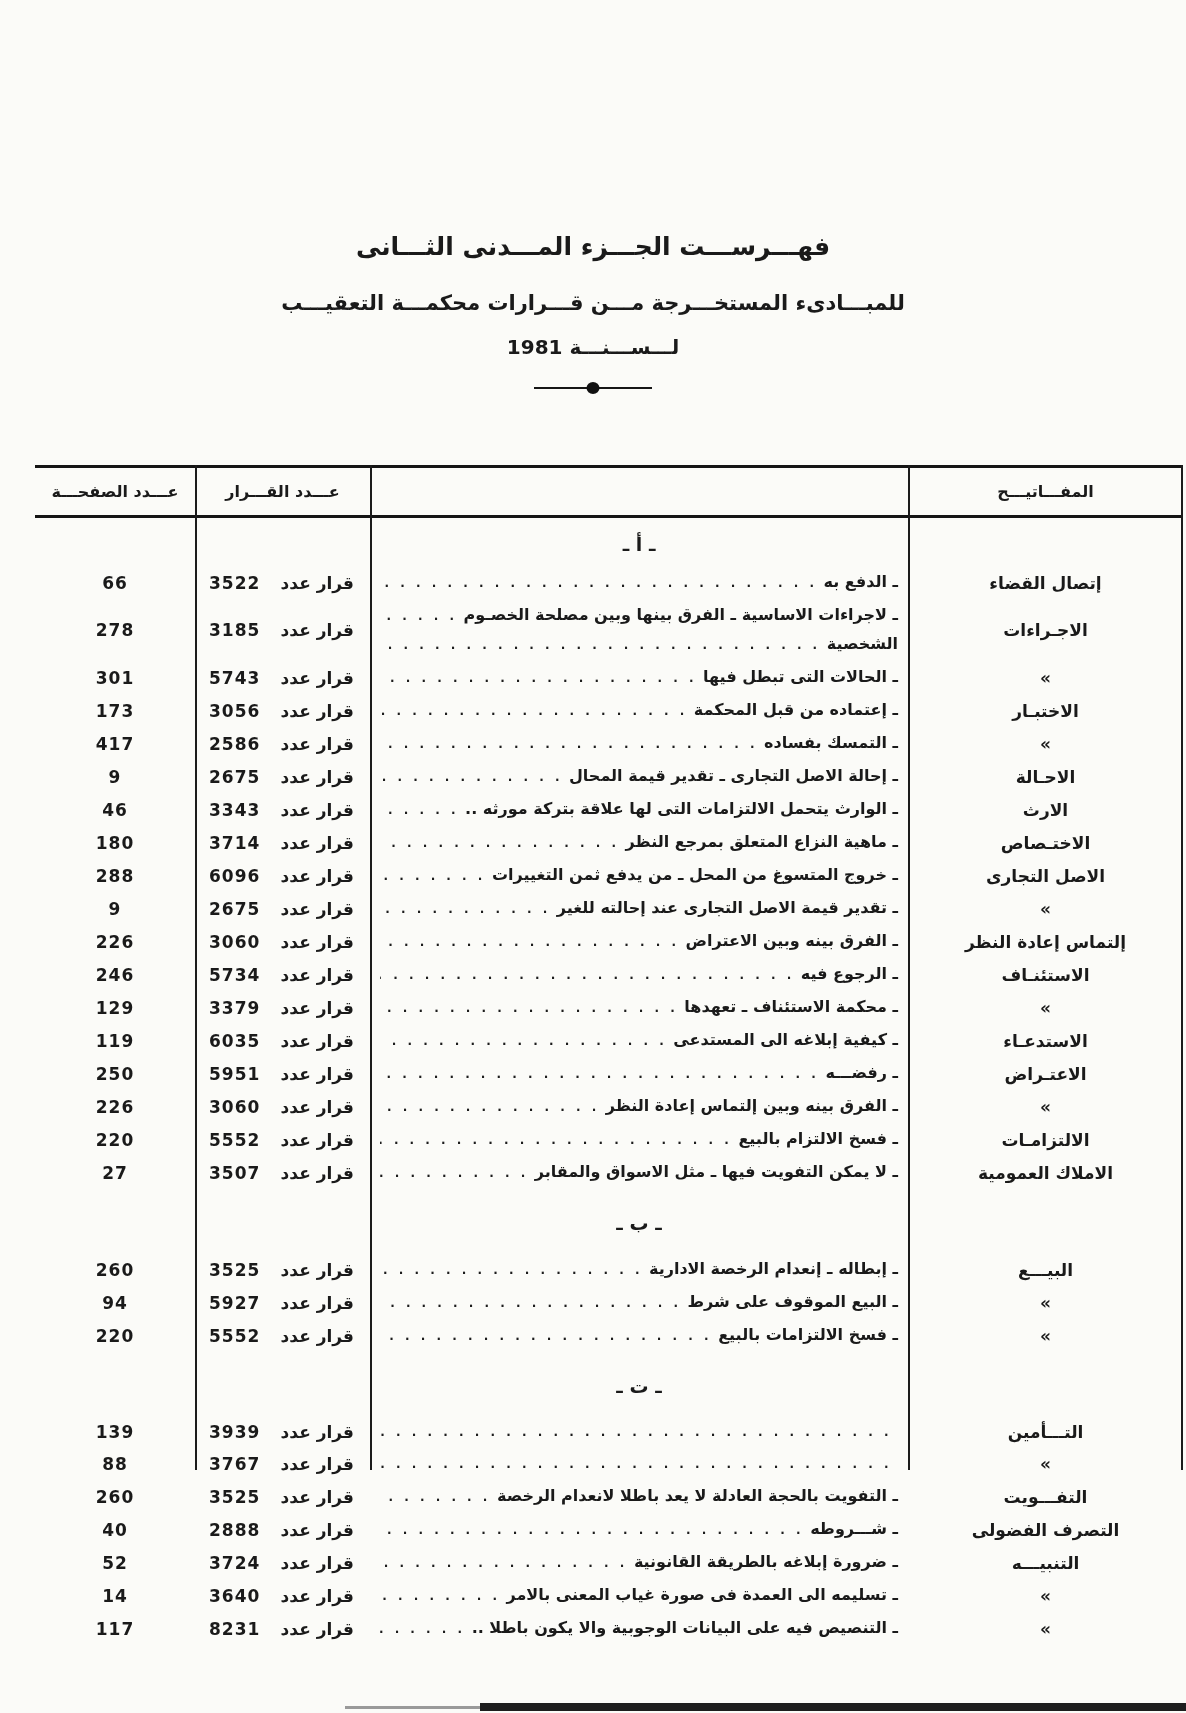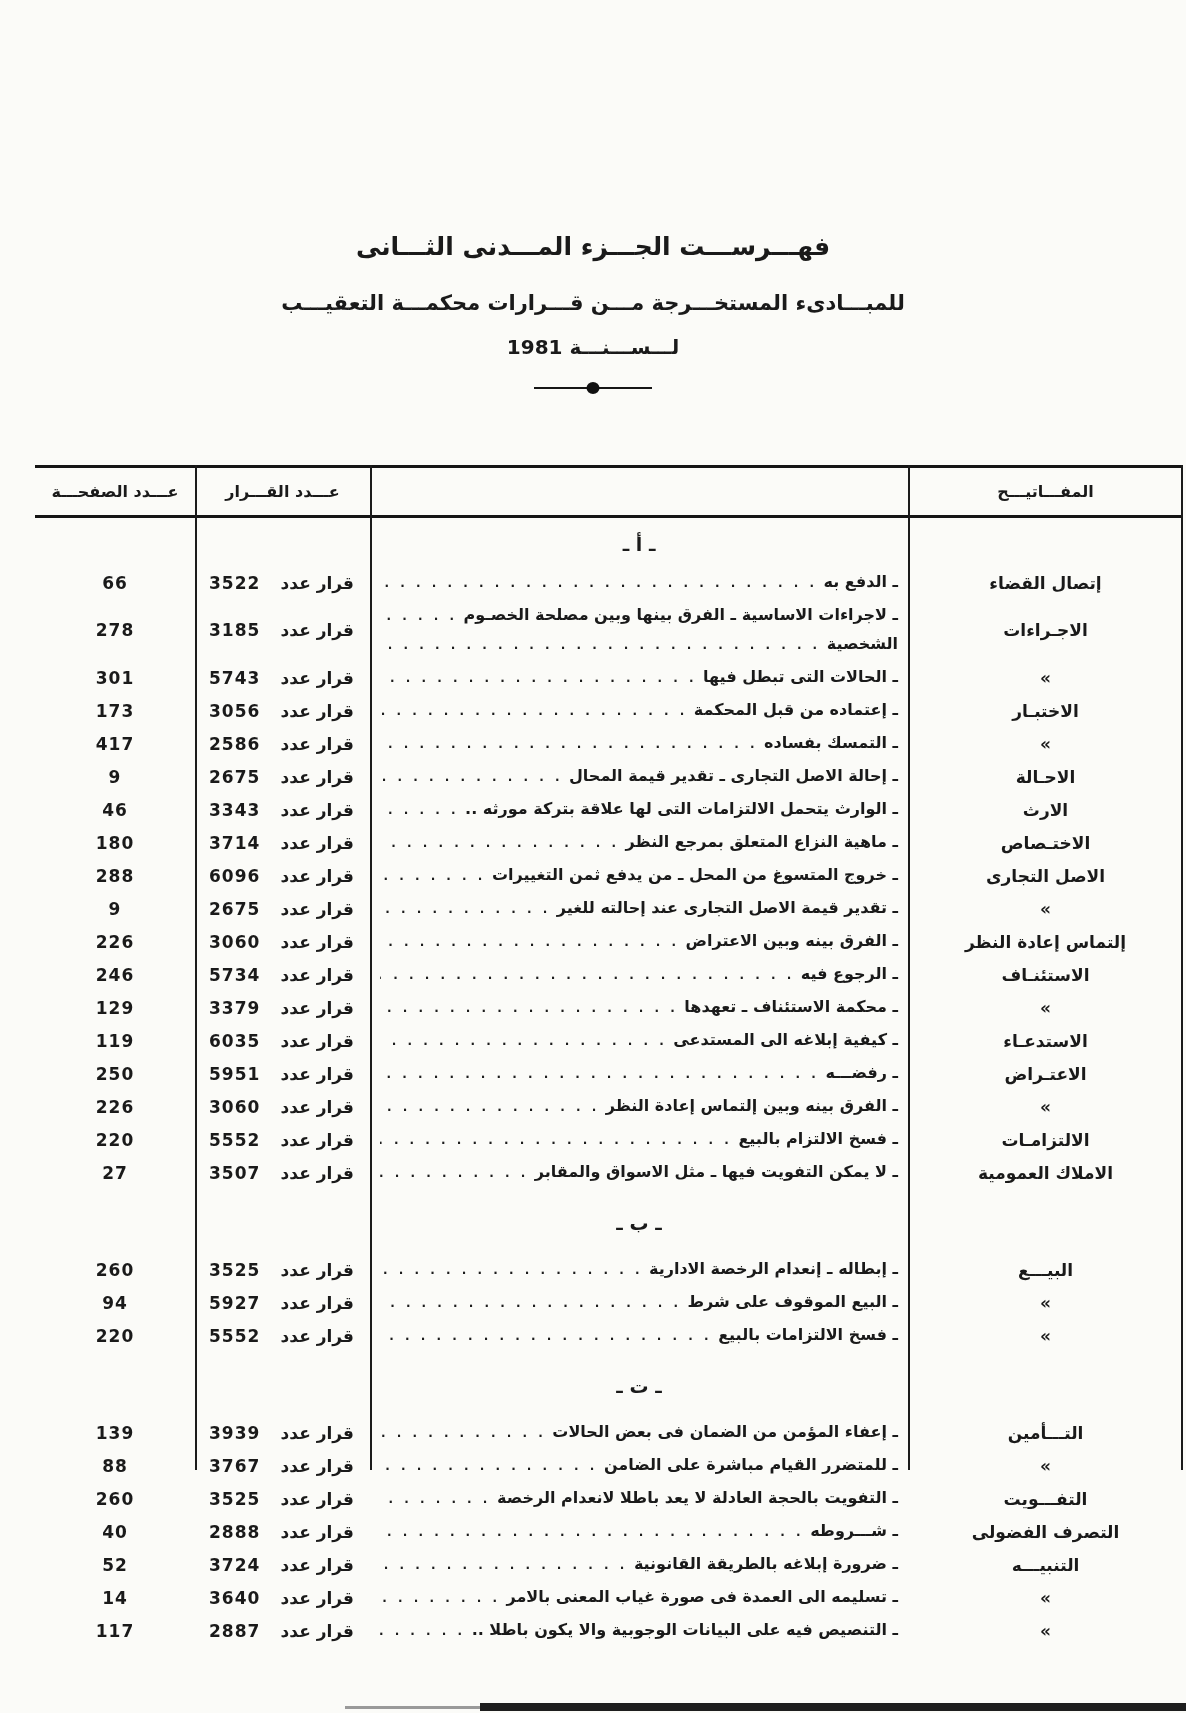--- a/index.html
+++ b/index.html
@@ -443,37 +443,35 @@
     <div class="cell"></div>
     <div class="cell sec-letter">ـ ت ـ</div>
     <div class="cell"></div>
     <div class="cell"></div>
   </div>
 
   <div class="grid t-row">
     <div class="cell kw">التـــأمين</div>
     <div class="cell entry">
       <div class="entry-line">
-        <span class="etext">ـ إعفاء المؤمن من الضمان فى بعض الحالات</span>
         <span class="dots">. . . . . . . . . . . . . . . . . . . . . . . . . . . . . . . . . . . . . . . . . . . . . . . . . . . . . . . . . . . . . . . . . . . . . . . . . . . . . . . . </span>
       </div>
 
     </div>
     <div class="cell dec">
       <span class="dec-word">قرار عدد</span>
       <span class="dec-num">3939</span>
     </div>
     <div class="cell pg">139</div>
   </div>
 
   <div class="grid t-row">
     <div class="cell kw">»</div>
     <div class="cell entry">
       <div class="entry-line">
-        <span class="etext">ـ للمتضرر القيام مباشرة على الضامن</span>
         <span class="dots">. . . . . . . . . . . . . . . . . . . . . . . . . . . . . . . . . . . . . . . . . . . . . . . . . . . . . . . . . . . . . . . . . . . . . . . . . . . . . . . . </span>
       </div>
 
     </div>
     <div class="cell dec">
       <span class="dec-word">قرار عدد</span>
       <span class="dec-num">3767</span>
     </div>
     <div class="cell pg">88</div>
   </div>
@@ -546,21 +544,21 @@
     <div class="cell kw">»</div>
     <div class="cell entry">
       <div class="entry-line">
         <span class="etext">ـ التنصيص فيه على البيانات الوجوبية والا يكون باطلا ..</span>
         <span class="dots">. . . . . . . . . . . . . . . . . . . . . . . . . . . . . . . . . . . . . . . . . . . . . . . . . . . . . . . . . . . . . . . . . . . . . . . . . . . . . . . . </span>
       </div>
 
     </div>
     <div class="cell dec">
       <span class="dec-word">قرار عدد</span>
-      <span class="dec-num">2887</span>
+      <span class="dec-num">8231</span>
     </div>
     <div class="cell pg">117</div>
   </div>
 </div>
 
     <div class="v-line v1"></div>
     <div class="v-line v2"></div>
     <div class="v-line v3"></div>
     <div class="v-line v4"></div>
   </section>

